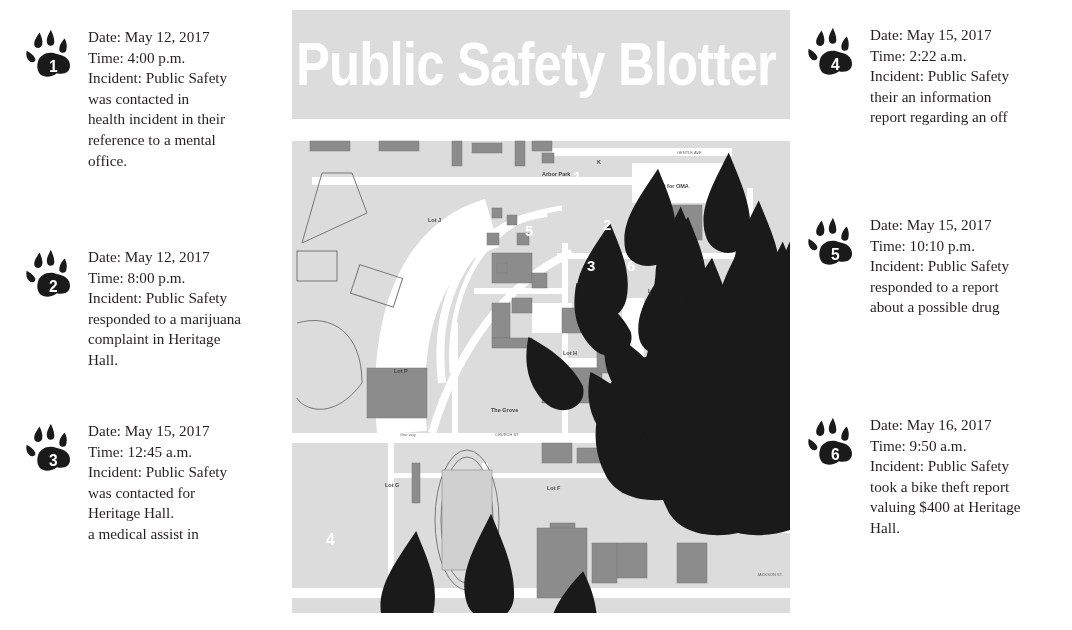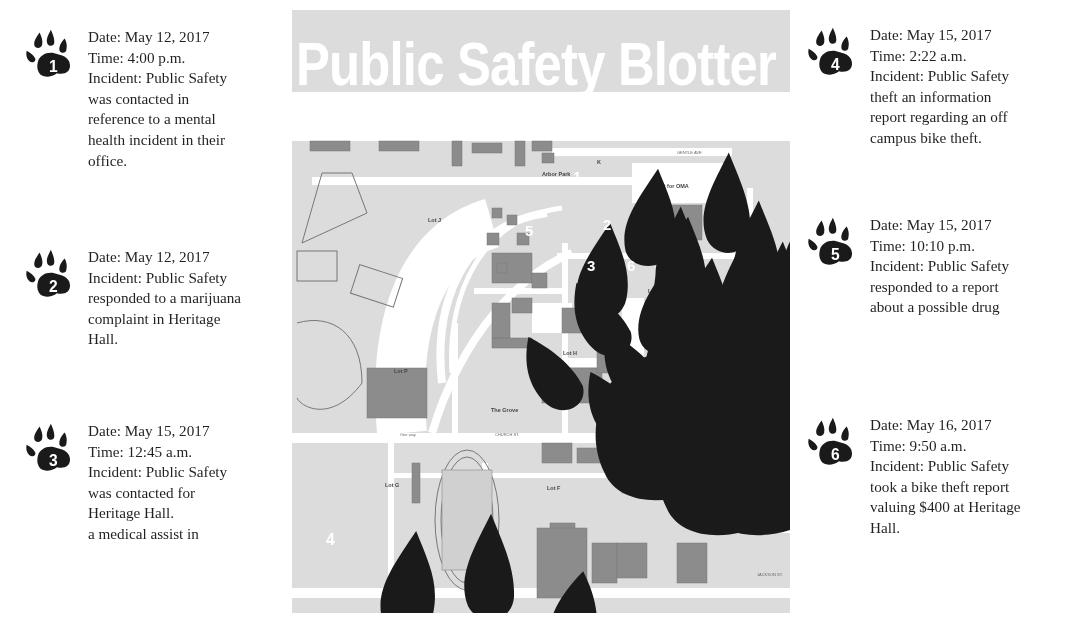--- a/index.html
+++ b/index.html
@@ -8,21 +8,21 @@
   .entry .paw { width:52px; height:52px; flex:0 0 52px; margin-right:12px; margin-top:2px; }
   .entry .text { font-size:15.2px; line-height:20.6px; }
   .entry .text div { white-space:nowrap; }
   #e1 { left:24px; top:27px; }
   #e2 { left:24px; top:247px; }
   #e3 { left:24px; top:421px; }
   #e4 { left:806px; top:25px; }
   #e5 { left:806px; top:215px; }
   #e6 { left:806px; top:415px; }
 
-  .title-banner { position:absolute; left:292px; top:10px; width:498px; height:82px; background:#dcdcdd; overflow:hidden; }
+  .title-banner { position:absolute; left:292px; top:10px; width:498px; height:109px; background:#dcdcdd; overflow:hidden; }
   .title-banner span { position:absolute; left:4px; top:18px; font-family:"Liberation Sans","DejaVu Sans",sans-serif; font-weight:bold; font-size:62px; color:#ffffff; letter-spacing:-1px; white-space:nowrap; transform:scaleX(0.82); transform-origin:left top; }
 
   .map { position:absolute; left:292px; top:133px; width:498px; height:480px; background:#dcdcdc; overflow:hidden; }
   .map svg { position:absolute; left:0; top:0; }
   .lbl { font-family:"Liberation Sans","DejaVu Sans",sans-serif; font-size:5.5px; font-weight:bold; fill:#444; }
   .slbl { font-family:"Liberation Sans","DejaVu Sans",sans-serif; font-size:4px; fill:#666; }
 </style>
 </head>
 <body>
 
@@ -41,33 +41,34 @@
 <div class="entry" id="e1">
   <svg class="paw" viewBox="0 0 60 60">
     <use href="#paw"></use>
     <text x="34" y="50" text-anchor="middle" font-family="Liberation Sans, sans-serif" font-weight="bold" font-size="18" fill="#fff">1</text>
   </svg>
   <div class="text">
     <div>Date: May 12, 2017</div>
     <div>Time: 4:00 p.m.</div>
     <div>Incident: Public Safety</div>
     <div>was contacted in</div>
+    <div>health incident in their</div>
     <div>reference to a mental</div>
-    <div>health incident in their</div>
     <div>office.</div>
   </div>
 </div>
 
 <div class="entry" id="e2">
   <svg class="paw" viewBox="0 0 60 60">
     <use href="#paw"></use>
     <text x="34" y="50" text-anchor="middle" font-family="Liberation Sans, sans-serif" font-weight="bold" font-size="18" fill="#fff">2</text>
   </svg>
   <div class="text">
     <div>Date: May 12, 2017</div>
+    <div>Time: 8:00 p.m.</div>
     <div>Incident: Public Safety</div>
     <div>responded to a marijuana</div>
     <div>complaint in Heritage</div>
     <div>Hall.</div>
   </div>
 </div>
 
 <div class="entry" id="e3">
   <svg class="paw" viewBox="0 0 60 60">
     <use href="#paw"></use>
@@ -85,23 +86,22 @@
 
 <div class="entry" id="e4">
   <svg class="paw" viewBox="0 0 60 60">
     <use href="#paw"></use>
     <text x="34" y="50" text-anchor="middle" font-family="Liberation Sans, sans-serif" font-weight="bold" font-size="18" fill="#fff">4</text>
   </svg>
   <div class="text">
     <div>Date: May 15, 2017</div>
     <div>Time: 2:22 a.m.</div>
     <div>Incident: Public Safety</div>
-    <div>theft an information</div>
+    <div>their an information</div>
     <div>report regarding an off</div>
-    <div>campus bike theft.</div>
   </div>
 </div>
 
 <div class="entry" id="e5">
   <svg class="paw" viewBox="0 0 60 60">
     <use href="#paw"></use>
     <text x="34" y="50" text-anchor="middle" font-family="Liberation Sans, sans-serif" font-weight="bold" font-size="18" fill="#fff">5</text>
   </svg>
   <div class="text">
     <div>Date: May 15, 2017</div>

